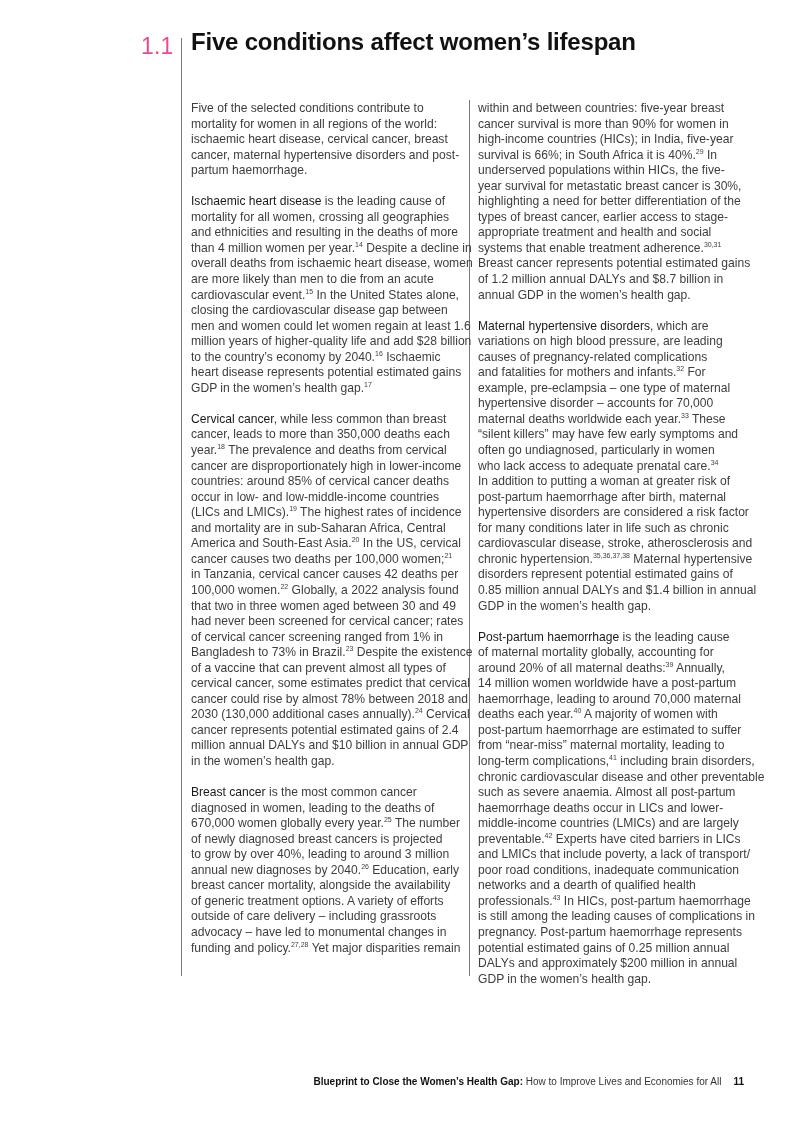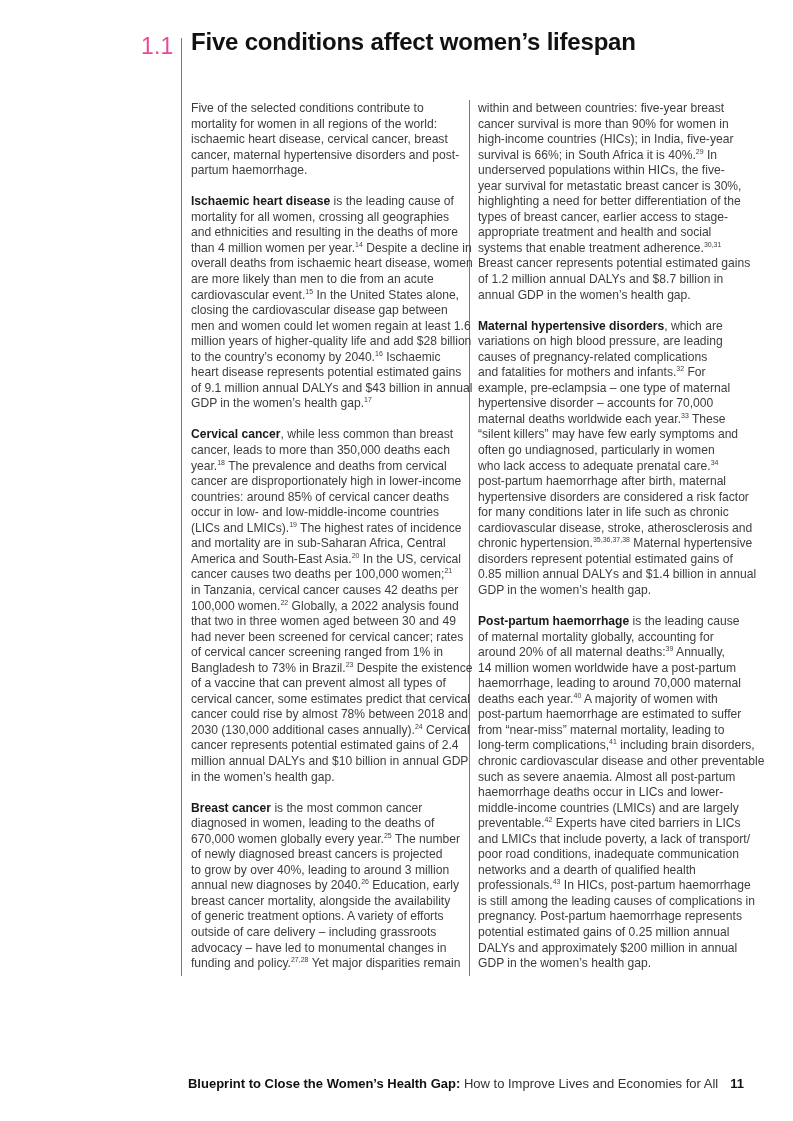--- a/index.html
+++ b/index.html
@@ -6,24 +6,24 @@
   body { width: 793px; height: 1121px; position: relative; overflow: hidden;
          font-family: "Liberation Sans", sans-serif; color: #3a3a3a; }
   .section-num { position: absolute; left: 141px; top: 33px; font-size: 23px; color: #ec4899; letter-spacing: 0.2px; }
   .title { position: absolute; left: 191px; top: 28px; font-size: 24px; font-weight: bold; color: #111111; letter-spacing: -0.2px; }
   .rule-left { position: absolute; left: 181px; top: 38px; width: 1px; height: 938px; background: #7a7a7a; }
   .rule-mid { position: absolute; left: 469px; top: 100px; width: 1px; height: 876px; background: #7a7a7a; }
   .col { position: absolute; top: 101px; font-size: 12.1px; line-height: 15.55px; color: #3d3d3d; }
   .col-left { left: 191px; width: 272px; }
   .col-right { left: 478px; width: 300px; }
   .col p { margin: 0 0 15.55px 0; }
-  .col b { color: #1a1a1a; font-weight: bold; }
+  .col b { color: #1a1a1a; font-weight: normal; }
   sup { font-size: 7px; line-height: 0; vertical-align: 5px; }
   .line { display: block; white-space: nowrap; }
-  .footer { position: absolute; top: 1076px; right: 49px; font-size: 13px; color: #333333; white-space: nowrap; }
+  .footer { position: absolute; top: 1076px; right: 49px; font-size: 10px; color: #333333; white-space: nowrap; }
   .footer b { color: #111111; }
   .footer .pagenum { margin-left: 12px; font-weight: bold; color: #111111; }
 </style>
 </head>
 <body>
 
 <div class="section-num">1.1</div>
 <div class="rule-left"></div>
 <h1 class="title" style="margin:0">Five conditions affect women’s lifespan</h1>
 <div class="rule-mid"></div>
@@ -43,21 +43,20 @@
     <span class="line">and ethnicities and resulting in the deaths of more</span>
     <span class="line"><span>than 4 million women per year.</span><sup>14</sup><span> Despite a decline in</span></span>
     <span class="line">overall deaths from ischaemic heart disease, women</span>
     <span class="line">are more likely than men to die from an acute</span>
     <span class="line"><span>cardiovascular event.</span><sup>15</sup><span> In the United States alone,</span></span>
     <span class="line">closing the cardiovascular disease gap between</span>
     <span class="line">men and women could let women regain at least 1.6</span>
     <span class="line">million years of higher-quality life and add $28 billion</span>
     <span class="line"><span>to the country’s economy by 2040.</span><sup>16</sup><span> Ischaemic</span></span>
     <span class="line">heart disease represents potential estimated gains</span>
-    <span class="line">of 9.1 million annual DALYs and $43 billion in annual</span>
     <span class="line"><span>GDP in the women’s health gap.</span><sup>17</sup></span>
   </p>
 
   <p>
     <span class="line"><b>Cervical cancer</b><span>, while less common than breast</span></span>
     <span class="line">cancer, leads to more than 350,000 deaths each</span>
     <span class="line"><span>year.</span><sup>18</sup><span> The prevalence and deaths from cervical</span></span>
     <span class="line">cancer are disproportionately high in lower-income</span>
     <span class="line">countries: around 85% of cervical cancer deaths</span>
     <span class="line">occur in low- and low-middle-income countries</span>
@@ -116,20 +115,21 @@
     <span class="line"><b>Maternal hypertensive disorders</b><span>, which are</span></span>
     <span class="line">variations on high blood pressure, are leading</span>
     <span class="line">causes of pregnancy-related complications</span>
     <span class="line"><span>and fatalities for mothers and infants.</span><sup>32</sup><span> For</span></span>
     <span class="line">example, pre-eclampsia – one type of maternal</span>
     <span class="line">hypertensive disorder – accounts for 70,000</span>
     <span class="line"><span>maternal deaths worldwide each year.</span><sup>33</sup><span> These</span></span>
     <span class="line">“silent killers” may have few early symptoms and</span>
     <span class="line">often go undiagnosed, particularly in women</span>
     <span class="line"><span>who lack access to adequate prenatal care.</span><sup>34</sup></span>
+    <span class="line">In addition to putting a woman at greater risk of</span>
     <span class="line">post-partum haemorrhage after birth, maternal</span>
     <span class="line">hypertensive disorders are considered a risk factor</span>
     <span class="line">for many conditions later in life such as chronic</span>
     <span class="line">cardiovascular disease, stroke, atherosclerosis and</span>
     <span class="line"><span>chronic hypertension.</span><sup>35,36,37,38</sup><span> Maternal hypertensive</span></span>
     <span class="line">disorders represent potential estimated gains of</span>
     <span class="line">0.85 million annual DALYs and $1.4 billion in annual</span>
     <span class="line">GDP in the women’s health gap.</span>
   </p>
 

